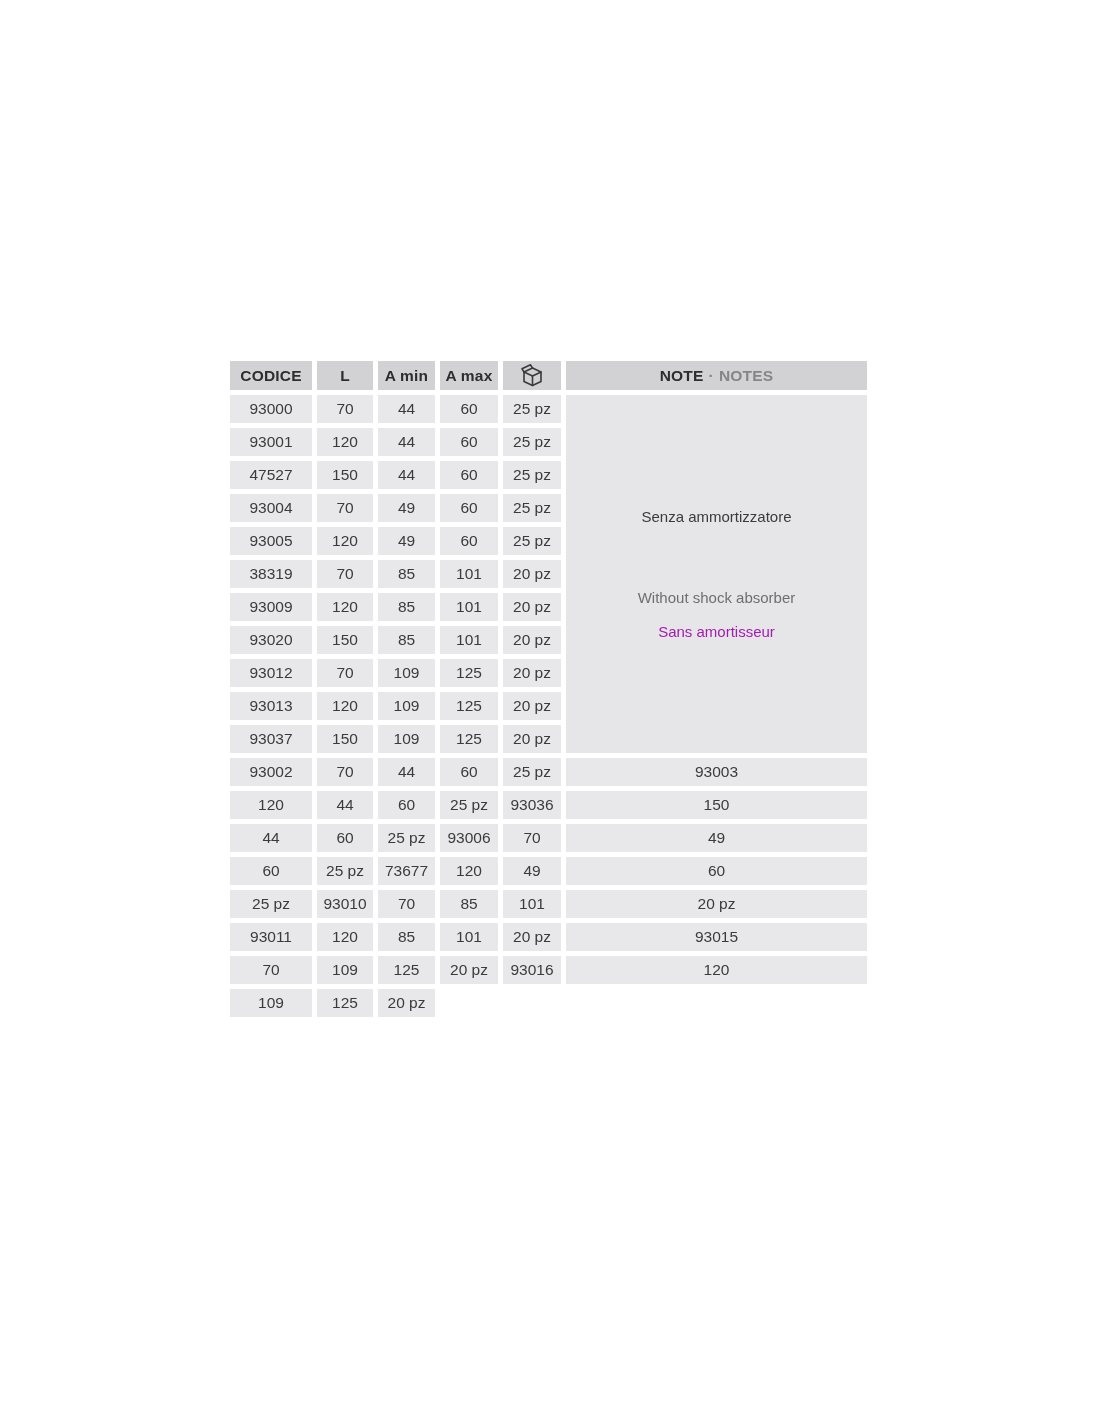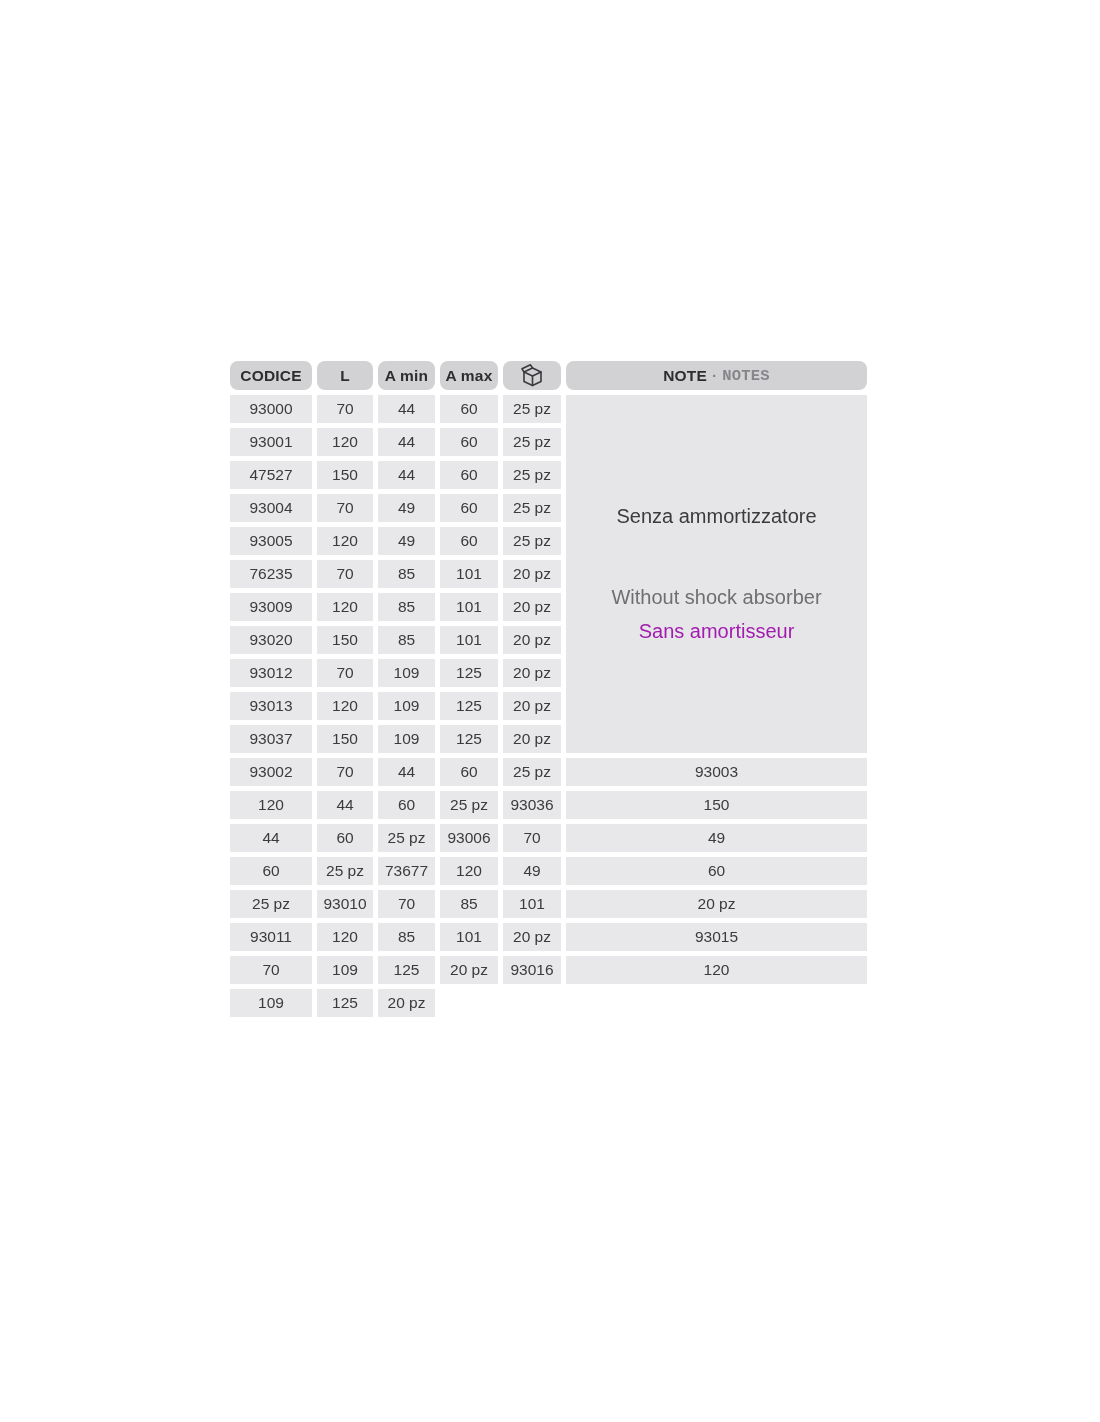--- a/index.html
+++ b/index.html
@@ -16,35 +16,34 @@
     display: grid;
     grid-template-columns: 82px 56px 57px 58px 58px 301px;
     grid-template-rows: 29px repeat(20, 28px);
     gap: 5px;
   }
   .hcell {
     background: #d2d2d4;
     display: flex; align-items: center; justify-content: center;
     font-weight: bold; font-size: 15.5px; color: #2d2d2f;
     letter-spacing: 0.2px;
-    border-radius: 8px;
-  }
-  .hnote .note-gray { color: #85858a; font-family: Liberation Mono, monospace; }
+  }
+  .hnote .note-gray { color: #85858a; }
   .hnote .sep { color: #85858a; margin: 0 5px; font-weight: bold; }
   .cell {
     background: #e8e8ea;
     display: flex; align-items: center; justify-content: center;
     font-size: 15.5px; color: #3b3b3d;
   }
   .notes {
     background: #e6e6e8;
     grid-column: 6;
     display: flex; flex-direction: column;
     align-items: center; justify-content: center;
-    font-size: 20px; line-height: 33.5px;
+    font-size: 15px; line-height: 33.5px;
     text-align: center;
   }
   .notes-1 { grid-row: 2 / span 11; }
   .notes-2 { grid-row: 13 / span 9; }
   .note-it { color: #3b3b3d; }
   .note-en { color: #6f6f72; margin-top: 48px; }
   .note-fr { color: #a21caf; }
   .pack-icon { display: block; }
 </style>
 </head>
@@ -103,21 +102,21 @@
         <div class="cell">49</div>
         <div class="cell">60</div>
         <div class="cell">25 pz</div>
       </div><div class="row" style="display:contents">
         <div class="cell">93005</div>
         <div class="cell">120</div>
         <div class="cell">49</div>
         <div class="cell">60</div>
         <div class="cell">25 pz</div>
       </div><div class="row" style="display:contents">
-        <div class="cell">76235</div>
+        <div class="cell">38319</div>
         <div class="cell">70</div>
         <div class="cell">85</div>
         <div class="cell">101</div>
         <div class="cell">20 pz</div>
       </div><div class="row" style="display:contents">
         <div class="cell">93009</div>
         <div class="cell">120</div>
         <div class="cell">85</div>
         <div class="cell">101</div>
         <div class="cell">20 pz</div>

